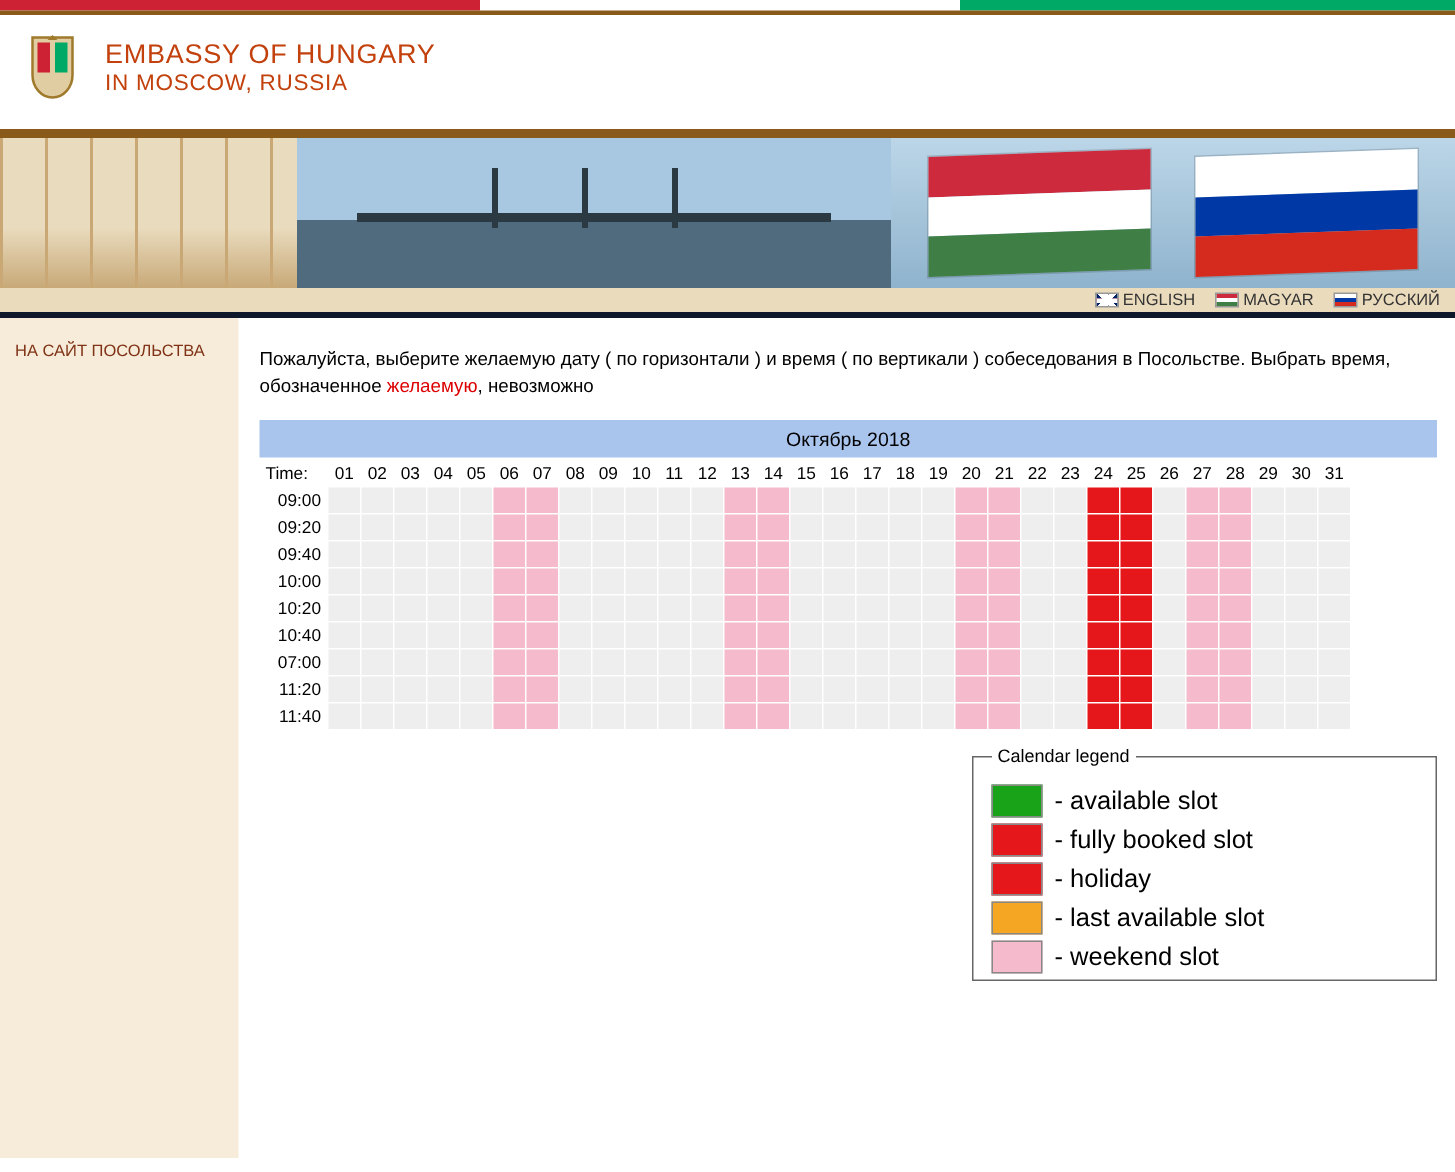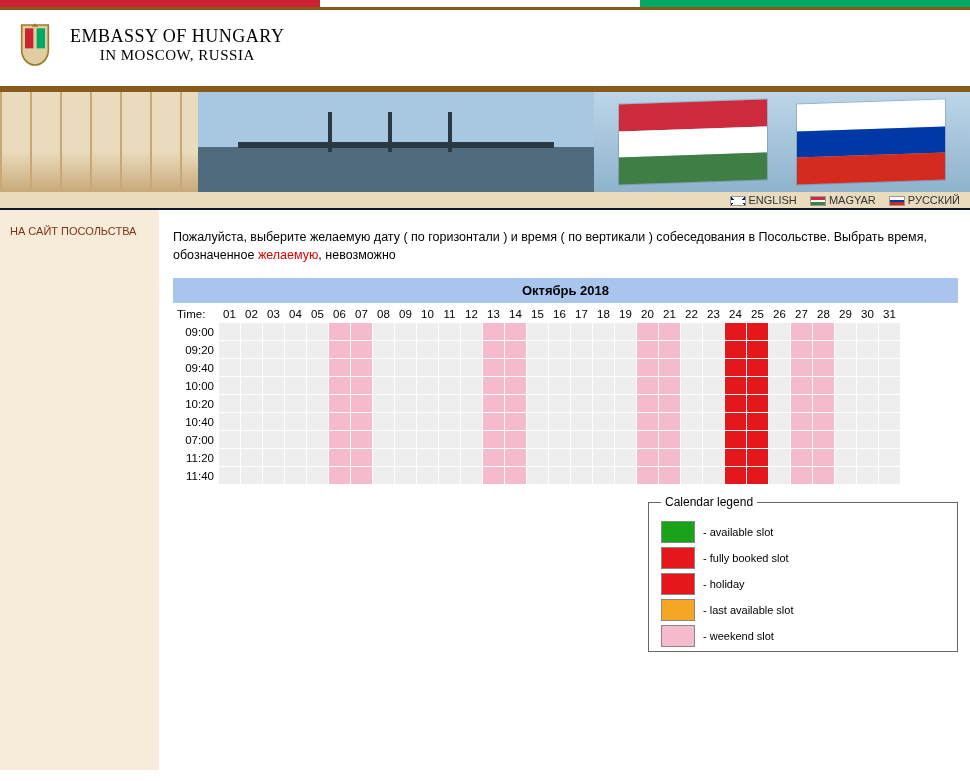--- a/index.html
+++ b/index.html
@@ -1,65 +1,65 @@
 <!DOCTYPE html>
 <html><head>
 <meta charset="utf-8">
 <style>
   * { box-sizing: border-box; }
   body { margin: 0; font-family: Verdana, Geneva, sans-serif; font-size: 12px; background: #fff; width: 970px; }
   .topbar { height: 10px; background: linear-gradient(to right, #c23 0%, #c23 33%, #fff 33%, #fff 66%, #0a6 66%, #0a6 100%); border-bottom: 3px solid #8a5a1a; }
   .header { display: flex; align-items: center; padding: 10px 18px 16px; border-bottom: 6px solid #8a5a1a; }
   .crest { width: 34px; height: 50px; margin-right: 18px; position: relative; }
   .crest svg { width: 100%; height: 100%; }
-  .htxt { color: #000000; font-family: Liberation Serif, serif; text-align: center; }
+  .htxt { color: #c2410c; font-family: Liberation Sans, sans-serif; }
   .htxt .l1 { font-size: 18px; letter-spacing: .5px; }
   .htxt .l2 { font-size: 15px; letter-spacing: .5px; }
   .banner { height: 100px; background:#c8b088; display:flex; }
   .b1 { flex:1; background:linear-gradient(#e7d7b9,#d2b98c); position:relative; overflow:hidden; }
   .b1::after{content:"";position:absolute;inset:0;background:
     repeating-linear-gradient(90deg,#c9a876 0 2px,transparent 2px 30px),
     linear-gradient(#e9dbbd 60%,#c8a978 100%);}
   .b2 { flex:2; background:linear-gradient(#a7c8e0 55%,#4f6b7d 55%); position:relative; overflow:hidden;}
   .b2::before{content:"";position:absolute;left:10%;right:10%;top:50%;height:6px;background:#2b3a42;}
   .b2::after{content:"";position:absolute;left:48%;top:20%;width:4px;height:40px;background:#2b3a42;box-shadow:60px 0 #2b3a42,-60px 0 #2b3a42;}
   .b3 { flex:1.8; background:linear-gradient(#bcd6e8,#8fb3cd); display:flex; align-items:center; justify-content:space-around; padding:6px 10px;}
   .flag{width:150px;height:82px;display:flex;flex-direction:column;border:1px solid rgba(0,0,0,.15);transform:skewY(-2deg);}
   .flag div{flex:1;}
   .hu1{background:#cd2a3e;} .hu2{background:#fff;} .hu3{background:#3f7e44;}
   .ru1{background:#fff;} .ru2{background:#0039a6;} .ru3{background:#d52b1e;}
-  .langbar { background:#eadbbd; text-align:right; padding:2px 10px; font-size:11px; color:#333; border-bottom:2px solid #0f172a;}
+  .langbar { background:#eadbbd; text-align:right; padding:2px 10px; font-size:11px; color:#333; border-bottom:4px solid #0f172a;}
   .langbar a { color:#333; text-decoration:none; margin-left:10px; }
   .miniflag{display:inline-block;width:16px;height:10px;vertical-align:middle;margin-right:3px;border:1px solid #999;}
   .en{background:linear-gradient(#012169,#012169);position:relative;overflow:hidden;}
   .en::before{content:"";position:absolute;inset:0;background:
     linear-gradient(45deg,transparent 40%,#fff 40% 60%,transparent 60%),
     linear-gradient(-45deg,transparent 40%,#fff 40% 60%,transparent 60%),
     linear-gradient(#fff,#fff) center/100% 3px no-repeat,
     linear-gradient(#fff,#fff) center/3px 100% no-repeat,
     linear-gradient(#c8102e,#c8102e) center/100% 2px no-repeat,
     linear-gradient(#c8102e,#c8102e) center/2px 100% no-repeat;}
   .hu{background:linear-gradient(#cd2a3e 33%,#fff 33% 66%,#3f7e44 66%);}
   .ru{background:linear-gradient(#fff 33%,#0039a6 33% 66%,#d52b1e 66%);}
   .main { display:flex; background:#f6ecd9; min-height:560px;}
   .side { width:159px; padding:14px 10px;}
   .side a{color:#803216;text-decoration:none;font-size:11px;}
   .content{flex:1;background:#fff;padding:18px 12px 18px 14px;color:#000;}
   .instr{font-size:12.5px;line-height:1.45;margin:0 0 14px;color:#000;}
   .instr .red{color:#d00;}
-  .monthhdr{background:#aac5ed;text-align:center;font-weight:bold;padding:5px 0;font-size:13px;color:#000;}
+  .monthhdr{background:#aac5ed;text-align:center;font-weight:normal;padding:5px 0;font-size:13px;color:#000;}
   table.cal{border-collapse:separate;border-spacing:1px;font-size:11.5px;color:#000;margin-top:2px;}
   table.cal th{font-weight:normal;padding:2px 3px;background:transparent;color:#000;}
   table.cal td{width:21px;height:17px;background:#eee;padding:0;}
   table.cal td.time{background:transparent;width:44px;text-align:right;padding-right:4px;}
   table.cal td.pink{background:#f5bacb;}
   table.cal td.red{background:#e6171a;}
   fieldset.legend{margin:10px 0 0 auto;width:310px;border:1px solid #666;padding:8px 12px 0;}
   fieldset.legend legend{font-size:12px;padding:0 4px;color:#000;}
-  .lg{display:flex;align-items:center;margin:4px 0;font-size:11px;}
+  .lg{display:flex;align-items:center;margin:4px 0;font-size:17px;}
   .sw{width:34px;height:22px;border:1px solid #888;margin-right:8px;}
   .s-green{background:#19a319;} .s-red{background:#e6171a;} .s-orange{background:#f5a623;}
   .s-grey{background:#eee;} .s-pink{background:#f5bacb;}
   .thead th:first-child{text-align:left;}
 </style>
 </head>
 <body>
 
 <div class="topbar"></div>
 

